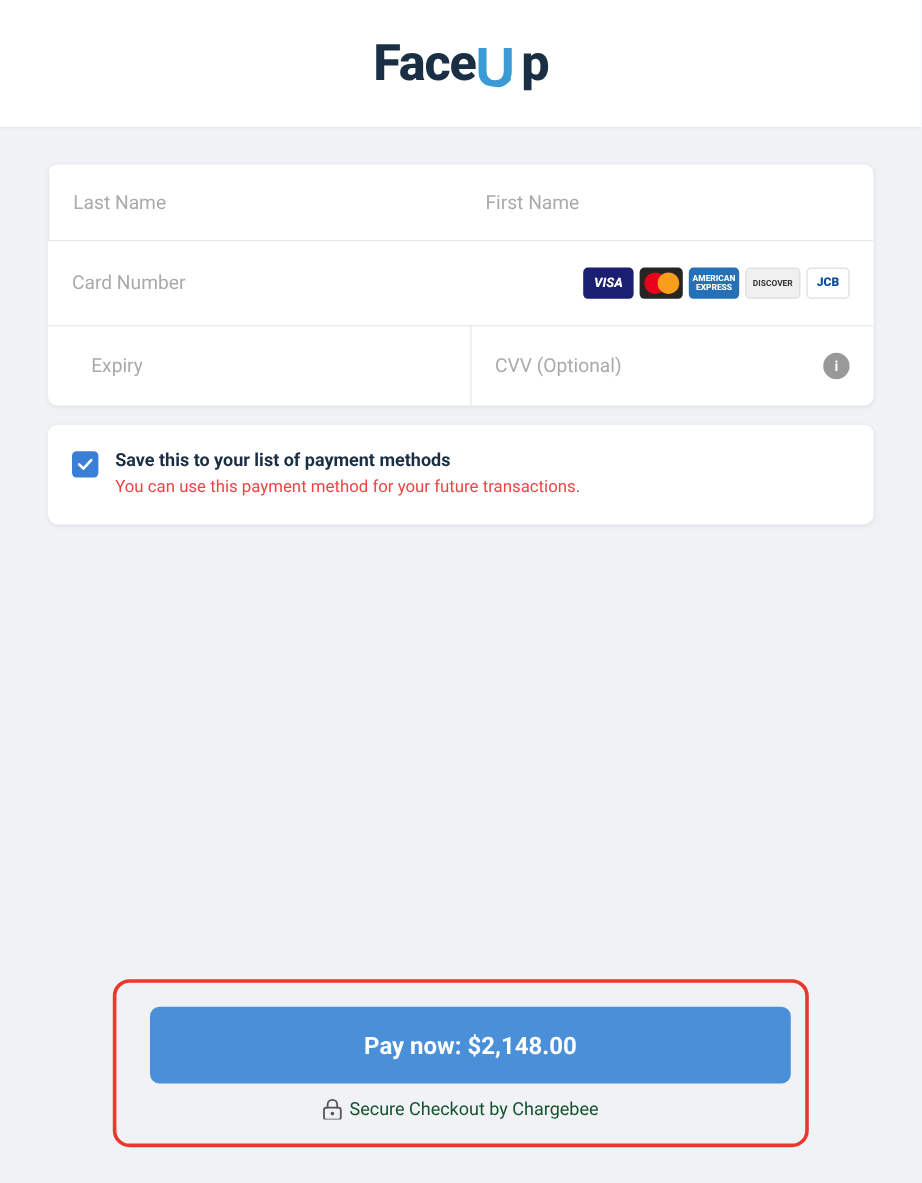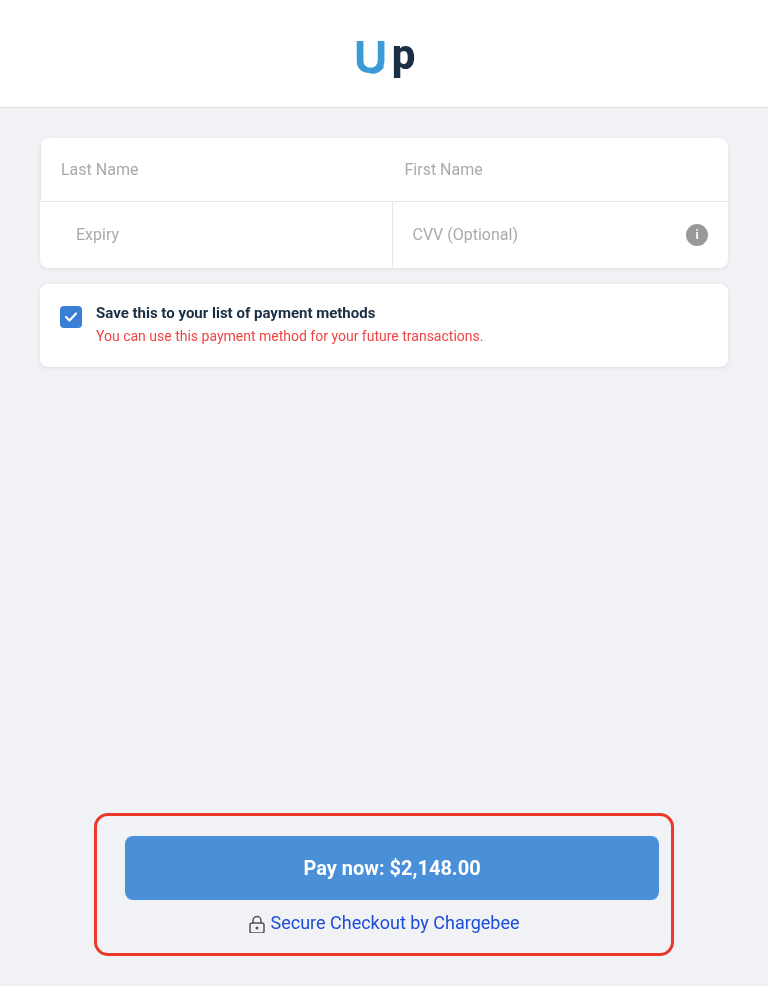--- a/index.html
+++ b/index.html
@@ -327,56 +327,78 @@
       padding: 20px;
       font-size: 20px;
       font-weight: 700;
       cursor: pointer;
       font-family: inherit;
       margin-left: 16px;
     }
 
     .secure-checkout {
       display: flex;
-      align-items: flex-end;
+      align-items: center;
       gap: 6px;
-      color: #1d4ed8;
-      font-size: 18px;
+      color: #14532d;
+      font-size: 15px;
     }
 
     .lock-icon {
       display: inline-flex;
       align-items: center;
     }
   </style>
 </head>
 <body>
 
 <div class="header">
   <div class="logo">
+    <span>Face</span>
     <span class="logo-u">
       
       <svg width="38" height="50" viewBox="0 0 38 50">
         <text x="0" y="42" font-size="46" font-weight="900" font-family="-apple-system, sans-serif" fill="#3a9bd5">U</text>
         <path d="M10 36 Q19 46 28 36" stroke="#3a9bd5" stroke-width="3.5" fill="none" stroke-linecap="round"></path>
       </svg>
     </span>
     <span>p</span>
   </div>
 </div>
 
 <div class="main-content">
 
   <div class="form-card">
 
     <div class="form-row">
       <input class="form-field form-field-divider" type="text" placeholder="Last Name" style="">
       <input class="form-field" type="text" placeholder="First Name" style="">
     </div>
 
+    <div class="card-number-row">
+      <input class="card-number-input" type="text" placeholder="Card Number" style="">
+      <div class="card-icons">
+        <div class="card-icon card-visa">VISA</div>
+        <div class="card-icon card-mc">
+          <div class="card-mc-circles">
+            <div class="mc-left"></div>
+            <div class="mc-right"></div>
+          </div>
+        </div>
+        <div class="card-icon card-amex">
+          <div>AMERICAN<br>EXPRESS</div>
+        </div>
+        <div class="card-icon card-discover">
+          <div>DISCOVER</div>
+        </div>
+        <div class="card-icon card-jcb">
+          <span style="color:#0e4c96;font-weight:900;font-size:10px;">JCB</span>
+        </div>
+      </div>
+    </div>
 
     <div class="form-row cvv-row">
       <input class="form-field" type="text" placeholder="Expiry" style="">
       <div class="cvv-field-wrapper form-field-divider">
         <input class="cvv-input" type="text" placeholder="CVV (Optional)" style="">
         <div class="info-icon">i</div>
       </div>
     </div>
 
   </div>

